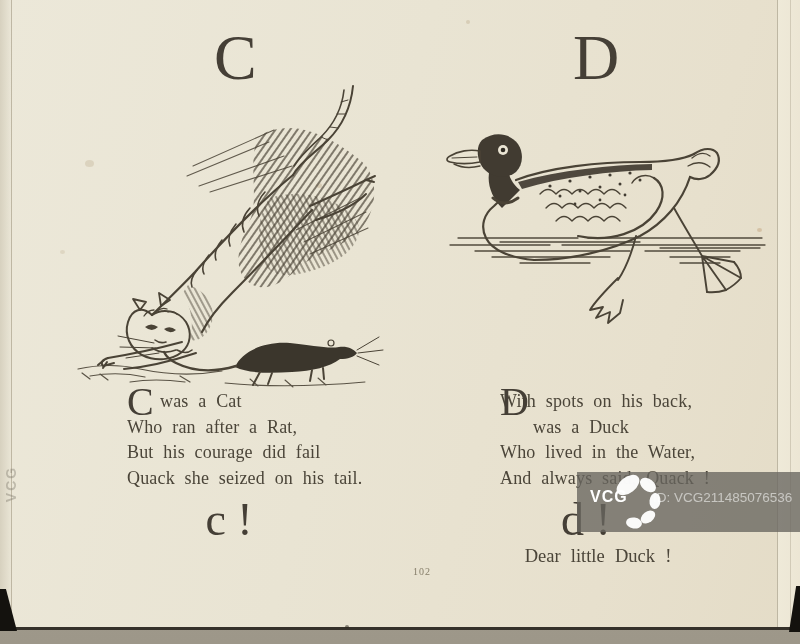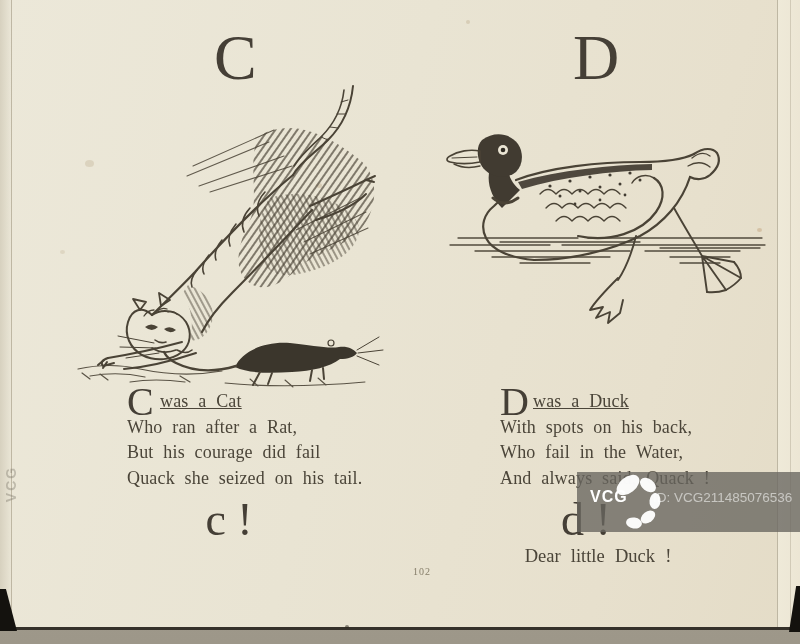--- a/index.html
+++ b/index.html
@@ -27,21 +27,21 @@
 
   .speck { position:absolute; border-radius:50%; }
 
   
   .big-letter { position:absolute; font-size:64px; color:#453f36; line-height:1; }
 
   
   .verse { position:absolute; font-size:18px; color:#4b4539; line-height:25.5px;
            word-spacing:0.28em; letter-spacing:0.01em; white-space:nowrap; }
   .verse .cap { position:absolute; left:0; top:-7px; font-size:40px; line-height:1; color:#453f36; }
-  .verse .first { margin-left:33px; display:inline-block;text-decoration:underline; }
+  .verse .first { margin-left:33px; display:inline-block; }
 
   .exclaim { position:absolute; font-size:46px; color:#453f36; text-align:center; width:210px; line-height:1; }
   .caption { position:absolute; font-size:18.5px; color:#4b4539; text-align:center; width:210px;
              word-spacing:0.3em; white-space:nowrap; }
   .page-number { position:absolute; left:413px; top:566px; width:44px; 
              font-size:10px; letter-spacing:1px; color:#857d68; }
 
   
   .illus { position:absolute; }
   .ink { stroke:#4a4336; fill:none; stroke-linecap:round; stroke-linejoin:round; }
@@ -259,23 +259,23 @@
   <div class="verse" style="left:127px;top:389px;">
     <span class="cap">C</span>
     <div><span class="first">was a Cat</span></div>
     <div>Who ran after a Rat,</div>
     <div>But his courage did fail</div>
     <div>Quack she seized on his tail.</div>
   </div>
 
   <div class="verse" style="left:500px;top:389px;">
     <span class="cap">D</span>
+    <div>With spots on his back,</div>
     <div><span class="first">was a Duck</span></div>
-    <div>With spots on his back,</div>
-    <div>Who fail in the Water,</div>
+    <div>Who lived in the Water,</div>
     <div>And always said, Quack !</div>
   </div>
 
   <div class="exclaim" style="left:124px;top:497px;">c !</div>
   <div class="exclaim" style="left:481px;top:497px;">d !</div>
   <div class="caption" style="left:493px;top:546px;">Dear little Duck !</div>
 
   <div class="page-number">102</div>
 
   <div class="wm-side">VCG</div>

